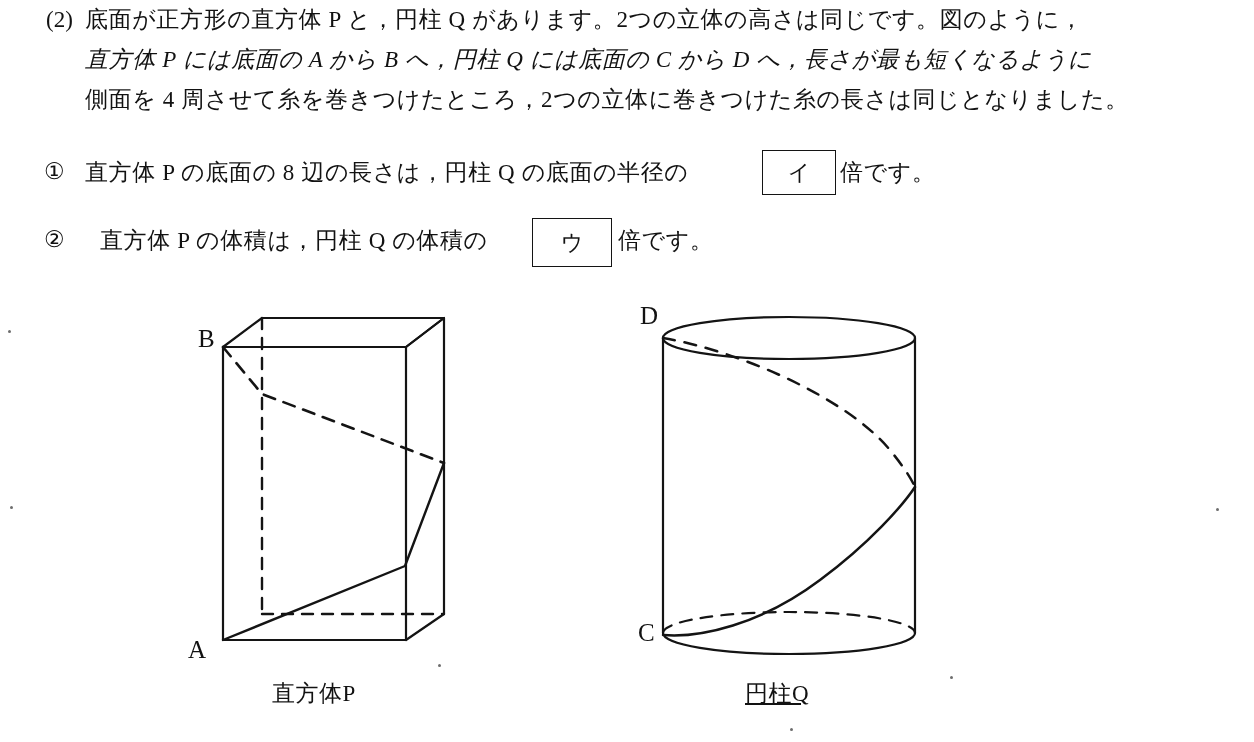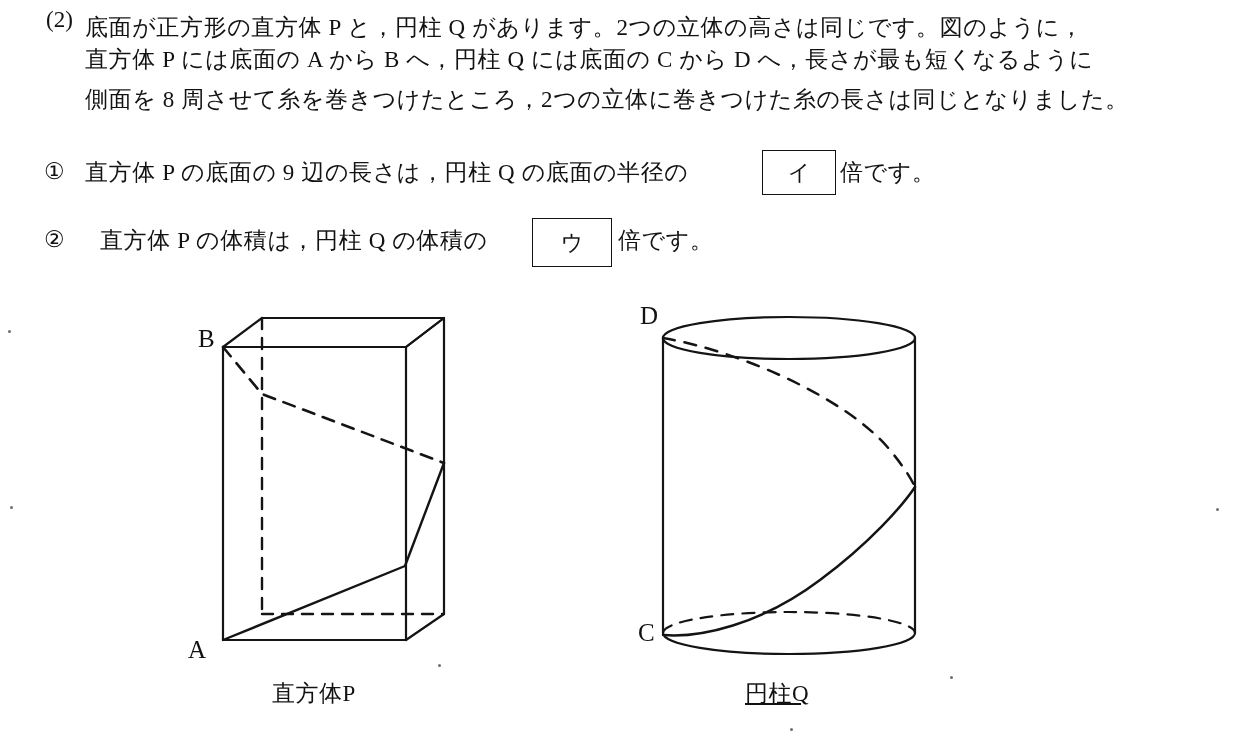--- a/index.html
+++ b/index.html
@@ -31,22 +31,22 @@
     line-height: 1;
   }
   .marker {
     position: absolute;
     white-space: nowrap;
     font-size: 23px;
     line-height: 1;
   }
 
   .p2-marker { left: 46px;  top: 8px; }
-  .p2-l1     { left: 85px;  top: 8px; margin-top: 8px; }
-  .p2-l2     { left: 85px;  top: 48px; }
+  .p2-l1     { left: 85px;  top: 8px; }
+  .p2-l2     { left: 85px;  top: 48px; font-style: italic; }
   .p2-l3     { left: 85px;  top: 88px; }
 
   .item1-marker { left: 44px; top: 160px; }
   .item1-a      { left: 85px; top: 161px; }
   .item1-b      { left: 840px; top: 161px; }
 
   .item2-marker { left: 44px; top: 228px; }
   .item2-a      { left: 100px; top: 229px; }
   .item2-b      { left: 618px; top: 229px; }
 
@@ -105,25 +105,25 @@
     border-radius: 50%;
   }
 </style>
 </head>
 <body>
 
 <div class="qblock">
   <div class="marker p2-marker">(2)</div>
   <div class="qline p2-l1">底面が正方形の直方体 P と，円柱 Q があります。2つの立体の高さは同じです。図のように，</div>
   <div class="qline p2-l2">直方体 P には底面の A から B へ，円柱 Q には底面の C から D へ，長さが最も短くなるように</div>
-  <div class="qline p2-l3">側面を 8 周させて糸を巻きつけたところ，2つの立体に巻きつけた糸の長さは同じとなりました。</div>
+  <div class="qline p2-l3">側面を 4 周させて糸を巻きつけたところ，2つの立体に巻きつけた糸の長さは同じとなりました。</div>
 </div>
 
 <div class="marker item1-marker">①</div>
-<div class="qline item1-a">直方体 P の底面の 9 辺の長さは，円柱 Q の底面の半径の</div>
+<div class="qline item1-a">直方体 P の底面の 8 辺の長さは，円柱 Q の底面の半径の</div>
 <div class="ansbox box-i">イ</div>
 <div class="qline item1-b">倍です。</div>
 
 <div class="marker item2-marker">②</div>
 <div class="qline item2-a">直方体 P の体積は，円柱 Q の体積の</div>
 <div class="ansbox box-u">ウ</div>
 <div class="qline item2-b">倍です。</div>
 
 <div class="figures">
   <svg width="1254" height="742" viewBox="0 0 1254 742">

